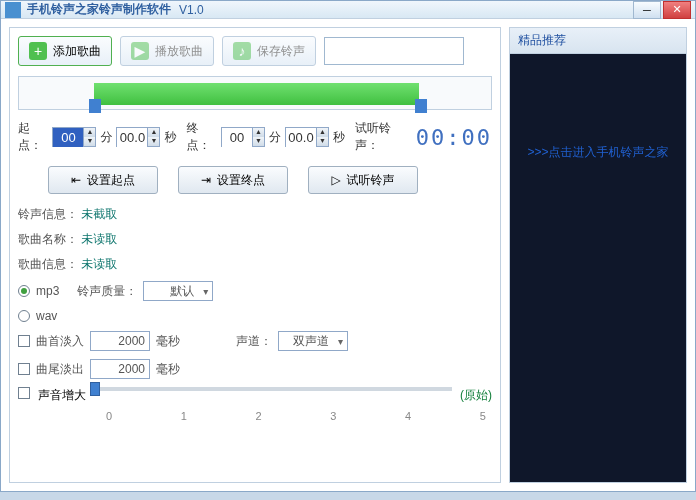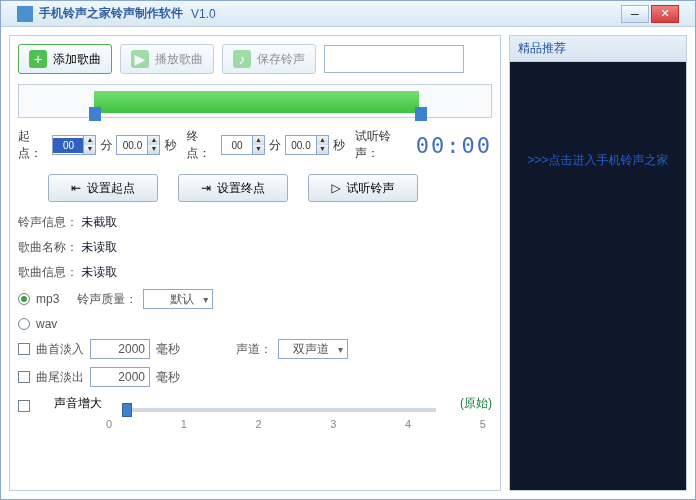--- a/index.html
+++ b/index.html
@@ -1,18 +1,18 @@
 <!DOCTYPE html>
 <html><head>
 <meta charset="utf-8">
 <style>
 * { box-sizing: border-box; margin: 0; padding: 0; }
 body { font-family: "Microsoft YaHei", SimSun, sans-serif; font-size: 12px; background: #c8d8e8; width: 696px; height: 500px; overflow: hidden; }
 .window { background: linear-gradient(#e8f0f8, #d8e4f0); border: 1px solid #8aa8c8; }
-.titlebar { height: 26px; background: linear-gradient(#f0f6fc, #d8e8f4); display: flex; align-items: center; padding: 0 16px; border-bottom: 1px solid #c0d0e0; }
+.titlebar { height: 18px; background: linear-gradient(#f0f6fc, #d8e8f4); display: flex; align-items: center; padding: 0 4px; border-bottom: 1px solid #c0d0e0; }
 .titlebar-icon { width: 16px; height: 16px; background: #4a90d0; margin-right: 6px; }
 .titlebar-title { color: #3060a0; font-weight: bold; }
 .titlebar-version { color: #3060a0; margin-left: 8px; }
 .titlebar-url { color: #e04040; margin-left: 12px; }
 .titlebar-controls { margin-left: auto; display: flex; gap: 2px; }
 .win-btn { width: 28px; height: 18px; border: 1px solid #a0b8d0; background: linear-gradient(#f8fcff,#d0e0f0); display: flex; align-items: center; justify-content: center; font-size: 11px; }
 .win-close { background: linear-gradient(#f08080,#d04040); color: #fff; border-color: #c03030; }
 .content { display: flex; height: 472px; background: #fff; padding: 8px; gap: 8px; }
 .main-panel { flex: 1; border: 1px solid #c0d0e0; padding: 8px; background: #fff; }
 .side-panel { width: 178px; border: 1px solid #c0d0e0; background: #0f172a; }
@@ -28,38 +28,38 @@
 .tb-btn.dim .tb-icon { opacity: 0.5; }
 .tb-btn.dim { color: #909090; }
 .search-box { flex: 1; height: 28px; border: 1px solid #a0b8d0; background: #fff; max-width: 140px; }
 .waveform { height: 34px; border: 1px solid #c0d0e0; margin-bottom: 4px; position: relative; background: #f8fafc; }
 .wave-fill { position: absolute; left: 75px; top: 6px; height: 22px; width: 325px; background: linear-gradient(#70e070,#40c040); }
 .wave-handle { position: absolute; top: 22px; width: 12px; height: 14px; background: #4080d0; }
 .wave-handle.start { left: 70px; }
 .wave-handle.end { left: 396px; }
 .time-row { display: flex; align-items: center; gap: 4px; margin: 10px 0; color: #333; }
 .spinner { display: inline-flex; align-items: center; height: 20px; border: 1px solid #90a8c8; }
-.spinner-val { width: 30px; text-align: center; background: #fff; font-size: 10px; padding: 2px 0; }
+.spinner-val { width: 30px; text-align: center; background: #fff; font-size: 13px; padding: 2px 0; }
 .spinner-val.sel { background: #3060c0; color: #fff; }
 .spinner-btns { display: flex; flex-direction: column; }
 .spinner-btns span { width: 12px; height: 9px; background: linear-gradient(#f0f4f8,#d0dce8); border-left: 1px solid #90a8c8; font-size: 7px; line-height: 8px; text-align: center; }
 .digital { font-family: monospace; font-size: 22px; color: #4070c0; letter-spacing: 2px; margin-left: 6px; }
 .btn-row { display: flex; gap: 20px; margin: 12px 0 12px 30px; }
 .action-btn { width: 110px; height: 28px; border: 1px solid #a0b0c0; background: linear-gradient(#fafcfe,#e0e8f0); display: flex; align-items: center; justify-content: center; gap: 6px; border-radius: 3px; }
 .info-line { margin: 8px 0; color: #555; }
-.info-val { color: #0f172a; }
+.info-val { color: #0f766e; }
 .opt-row { display: flex; align-items: center; gap: 6px; margin: 8px 0; color: #555; }
 .radio { width: 12px; height: 12px; border: 1px solid #708090; border-radius: 50%; display: inline-flex; align-items: center; justify-content: center; }
 .radio.on::after { content: ""; width: 6px; height: 6px; background: #40a040; border-radius: 50%; }
 .checkbox { width: 12px; height: 12px; border: 1px solid #708090; background: #fff; display: inline-block; }
 .select { height: 20px; border: 1px solid #90a8c8; background: #fff; padding: 0 18px 0 6px; position: relative; min-width: 70px; display: inline-flex; align-items: center; justify-content: flex-end; }
 .select::after { content: "▾"; position: absolute; right: 4px; font-size: 10px; color: #666; }
 .numbox { width: 60px; height: 20px; border: 1px solid #90a8c8; background: #fff; text-align: right; padding: 0 4px; display: inline-flex; align-items: center; justify-content: flex-end; }
 .hint { color: #888; }
-.vol-row { display: flex; align-items: flex-end; gap: 24px; margin-top: 6px; }
+.vol-row { display: flex; align-items: flex-start; gap: 8px; margin-top: 6px; }
 .vol-track { flex: 1; height: 4px; background: #d0d8e0; position: relative; max-width: 360px; }
 .vol-thumb { position: absolute; left: -4px; top: -5px; width: 10px; height: 14px; background: #4080d0; border: 1px solid #3060a0; }
 .vol-label { color: #15803d; }
 .ruler { display: flex; justify-content: space-between; max-width: 380px; margin-left: 88px; color: #888; font-size: 11px; margin-top: 6px; }
 </style>
 </head>
 <body>
 
 <div class="window">
   <div class="titlebar">

